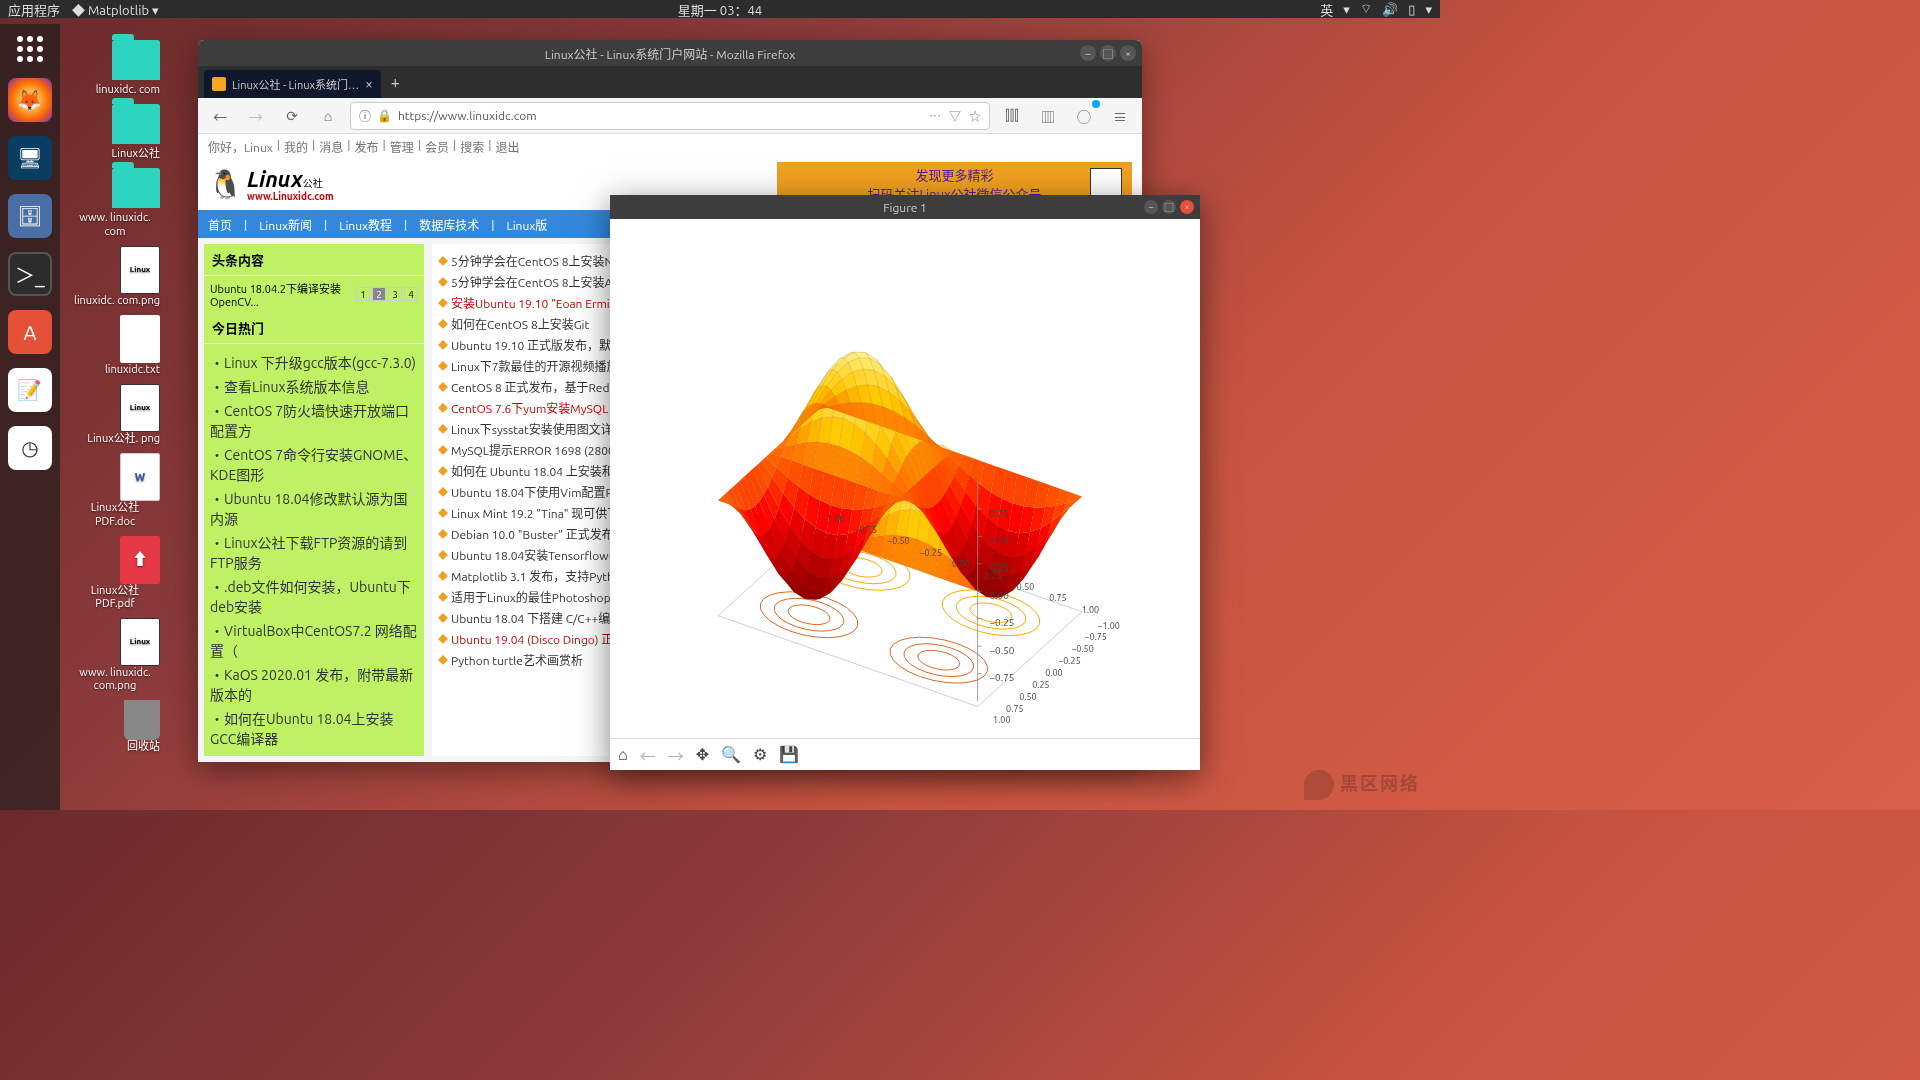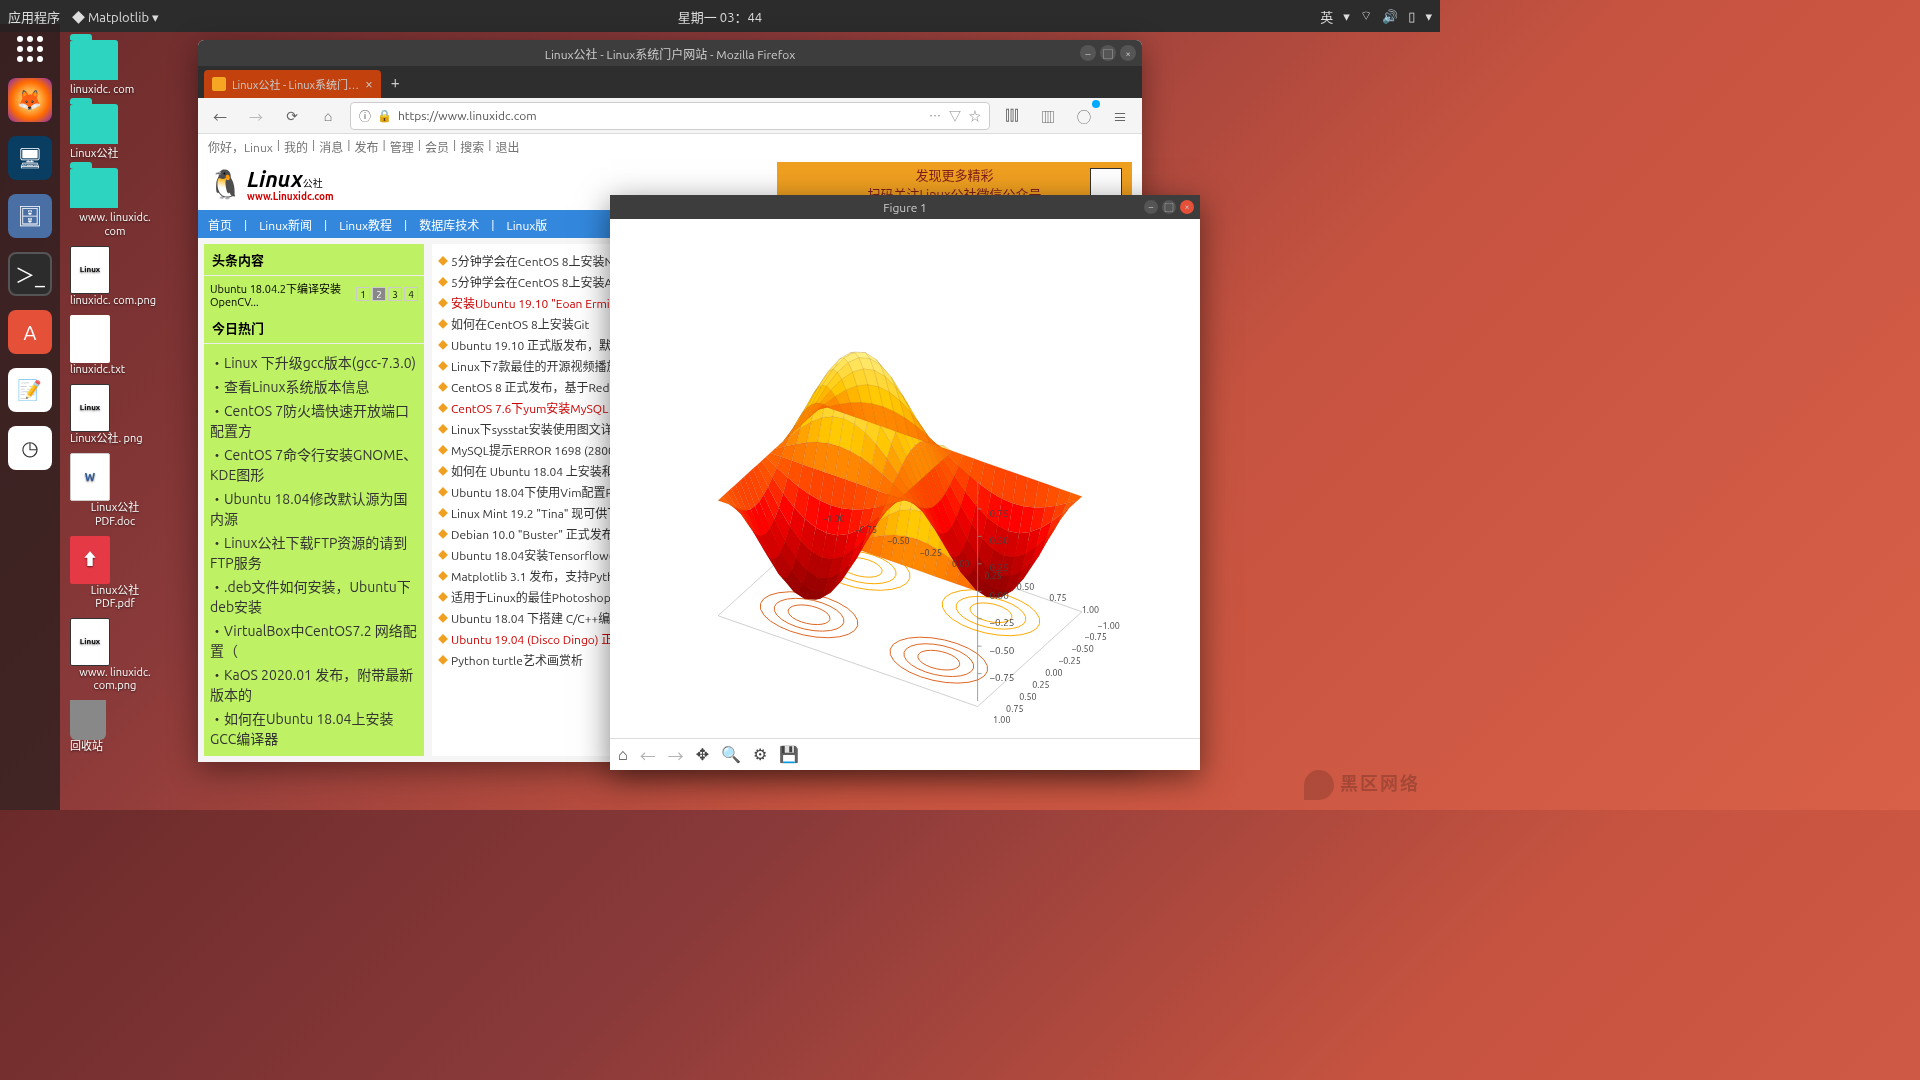--- a/index.html
+++ b/index.html
@@ -1,63 +1,63 @@
 <!DOCTYPE html>
 <html><head>
 <meta charset="utf-8">
 <style>
 *{margin:0;padding:0;box-sizing:border-box;font-family:"Ubuntu","Noto Sans CJK SC",sans-serif}
 body{width:1440px;height:810px;background:linear-gradient(135deg,#6b2a2a 0%,#8b3a3a 30%,#c65340 60%,#d86048 100%);overflow:hidden;position:relative}
-.topbar{height:32px;background:#2c2c2c;display:flex;align-items:center;color:#ddd;font-size:13px;padding:0 8px}
+.topbar{height:18px;background:#2c2c2c;display:flex;align-items:center;color:#ddd;font-size:13px;padding:0 8px}
 .topbar .left{display:flex;gap:12px}
 .topbar .center{position:absolute;left:50%;transform:translateX(-50%)}
 .topbar .right{margin-left:auto;display:flex;gap:10px;align-items:center}
 .dock{position:absolute;left:0;top:24px;bottom:0;width:60px;background:rgba(40,30,30,.75);display:flex;flex-direction:column;align-items:center;padding-top:10px;gap:14px}
 .dock .dot-grid{width:30px;height:30px;display:grid;grid-template-columns:repeat(3,6px);grid-template-rows:repeat(3,6px);gap:4px;justify-content:center;align-content:center}
 .dock .dot-grid span{width:6px;height:6px;background:#fff;border-radius:50%}
 .dock .app-icon{width:44px;height:44px;border-radius:8px;display:flex;align-items:center;justify-content:center;font-size:20px;color:#fff}
 .dock .firefox{background:radial-gradient(circle,#ffb84d 30%,#ff6a00 60%,#7b2cbf 100%)}
 .dock .monitor{background:#0a3d62}
 .dock .files{background:#4a6fa5}
 .dock .term{background:#2c2c2c;border:2px solid #555}
 .dock .store{background:#e55039}
 .dock .editor{background:#fff;color:#333}
 .dock .clock{background:#fff;color:#333}
 .desktop-icons{position:absolute;left:70px;top:40px;display:flex;flex-direction:column;gap:8px;width:90px}
-.di{display:flex;flex-direction:column;align-items:flex-start;color:#fff;font-size:11px;text-align:center;text-shadow:0 1px 2px rgba(0,0,0,.6);line-height:1.2}
+.di{display:flex;flex-direction:column;align-items:flex-end;color:#fff;font-size:11px;text-align:center;text-shadow:0 1px 2px rgba(0,0,0,.6);line-height:1.2}
 .di .ic{width:48px;height:40px;background:#2dd4bf;border-radius:3px 3px 0 0;position:relative;margin-bottom:3px}
 .di .ic::before{content:"";position:absolute;top:-6px;left:0;width:22px;height:6px;background:#2dd4bf;border-radius:3px 3px 0 0}
 .di .pdf{background:#e63946;width:40px;height:48px;border-radius:2px}
 .di .doc{background:#fff;width:40px;height:48px;border-radius:2px;border:1px solid #ccc}
 .di .txt{background:#fff;width:40px;height:48px;border-radius:2px}
 .di .png{background:#fff;width:40px;height:48px;border-radius:2px;border:1px solid #333;font-size:8px;color:#000;display:flex;align-items:center;justify-content:center;font-weight:bold}
 .di .trash{background:#888;width:36px;height:40px;border-radius:0 0 6px 6px;position:relative}
 
 .firefox-window{position:absolute;left:198px;top:40px;width:944px;background:#fff;border-radius:6px 6px 0 0;box-shadow:0 8px 30px rgba(0,0,0,.4);overflow:hidden}
 .fx-titlebar{height:26px;background:#3d3d3d;color:#ccc;display:flex;align-items:center;justify-content:center;font-size:12px;position:relative}
 .fx-titlebar .win-btns{position:absolute;right:6px;display:flex;gap:4px}
 .fx-titlebar .win-btns span{width:16px;height:16px;border-radius:50%;background:#555;display:flex;align-items:center;justify-content:center;font-size:10px}
 .fx-tabs{height:32px;background:#2e2e2e;display:flex;align-items:flex-end;padding-left:6px}
-.fx-tab{height:28px;background:#c2410c;border-radius:4px 4px 0 0;display:flex;align-items:center;padding:8px 8px;color:#ccc;font-size:11px;gap:6px;min-width:150px}
+.fx-tab{height:28px;background:#0f172a;border-radius:4px 4px 0 0;display:flex;align-items:center;padding:8px 8px;color:#ccc;font-size:11px;gap:6px;min-width:150px}
 .fx-tab .favicon{width:14px;height:14px;background:#f5a623;border-radius:2px}
 .fx-tab .close{margin-left:auto;font-size:14px}
 .fx-tabs .new-tab{color:#ccc;padding:0 10px;font-size:16px;align-self:center}
 .fx-toolbar{height:36px;background:#f5f5f5;border-bottom:1px solid #ddd;display:flex;align-items:center;padding:0 8px;gap:8px}
 .nav-btn{width:28px;height:28px;display:flex;align-items:center;justify-content:center;color:#666;font-size:14px;border-radius:4px}
 .urlbar{flex:1;height:28px;background:#fff;border:1px solid #ccc;border-radius:4px;display:flex;align-items:center;padding:0 8px;font-size:12px;color:#555;gap:6px}
 .urlbar .lock{color:#4caf50}
 .urlbar .actions{margin-left:auto;display:flex;gap:8px;color:#888}
 .page-nav{height:24px;background:#fff;font-size:12px;color:#555;padding:4px 10px;display:flex;gap:4px}
 .page-nav span{color:#737373}
 .page-header{display:flex;align-items:center;padding:4px 10px;background:#fff}
 .logo-area{display:flex;align-items:center;gap:4px}
 .penguin{font-size:28px}
 .logo-text{font-size:22px;font-weight:bold;font-style:italic}
 .logo-sub{font-size:10px;color:#c00;font-weight:bold}
-.banner{margin-left:auto;width:355px;height:44px;background:#f0a020;display:flex;align-items:center;justify-content:center;flex-direction:column;font-size:13px;color:#7f1d1d;position:relative}
+.banner{margin-left:auto;width:355px;height:44px;background:#f0a020;display:flex;align-items:center;justify-content:center;flex-direction:column;font-size:13px;color:#4c1d95;position:relative}
 .banner .qr{position:absolute;right:10px;width:32px;height:32px;background:#fff;border:1px solid #333}
 .main-nav{height:28px;background:#3388dd;color:#fff;display:flex;align-items:center;padding:0 10px;font-size:12px;gap:12px}
 .content{display:flex;background:#f5f5f5;padding:6px;gap:8px}
 .col-left{width:220px;background:#bef264}
 .col-left .section-title{font-size:13px;font-weight:bold;padding:6px 8px;border-bottom:1px solid #eee}
 .thumb{width:210px;height:160px;background:#1a1a2e;margin:4px auto;position:relative}
 .thumb .inner{position:absolute;left:60px;top:30px;width:140px;height:120px;background:#4a8dc7;display:flex;align-items:center;justify-content:center;color:#fff;font-size:16px}
 .thumb-caption{font-size:11px;padding:4px 6px;display:flex;align-items:center}
 .pager{margin-left:auto;display:flex;gap:2px}
 .pager span{width:14px;height:14px;border:1px solid #ccc;font-size:10px;display:flex;align-items:center;justify-content:center}

